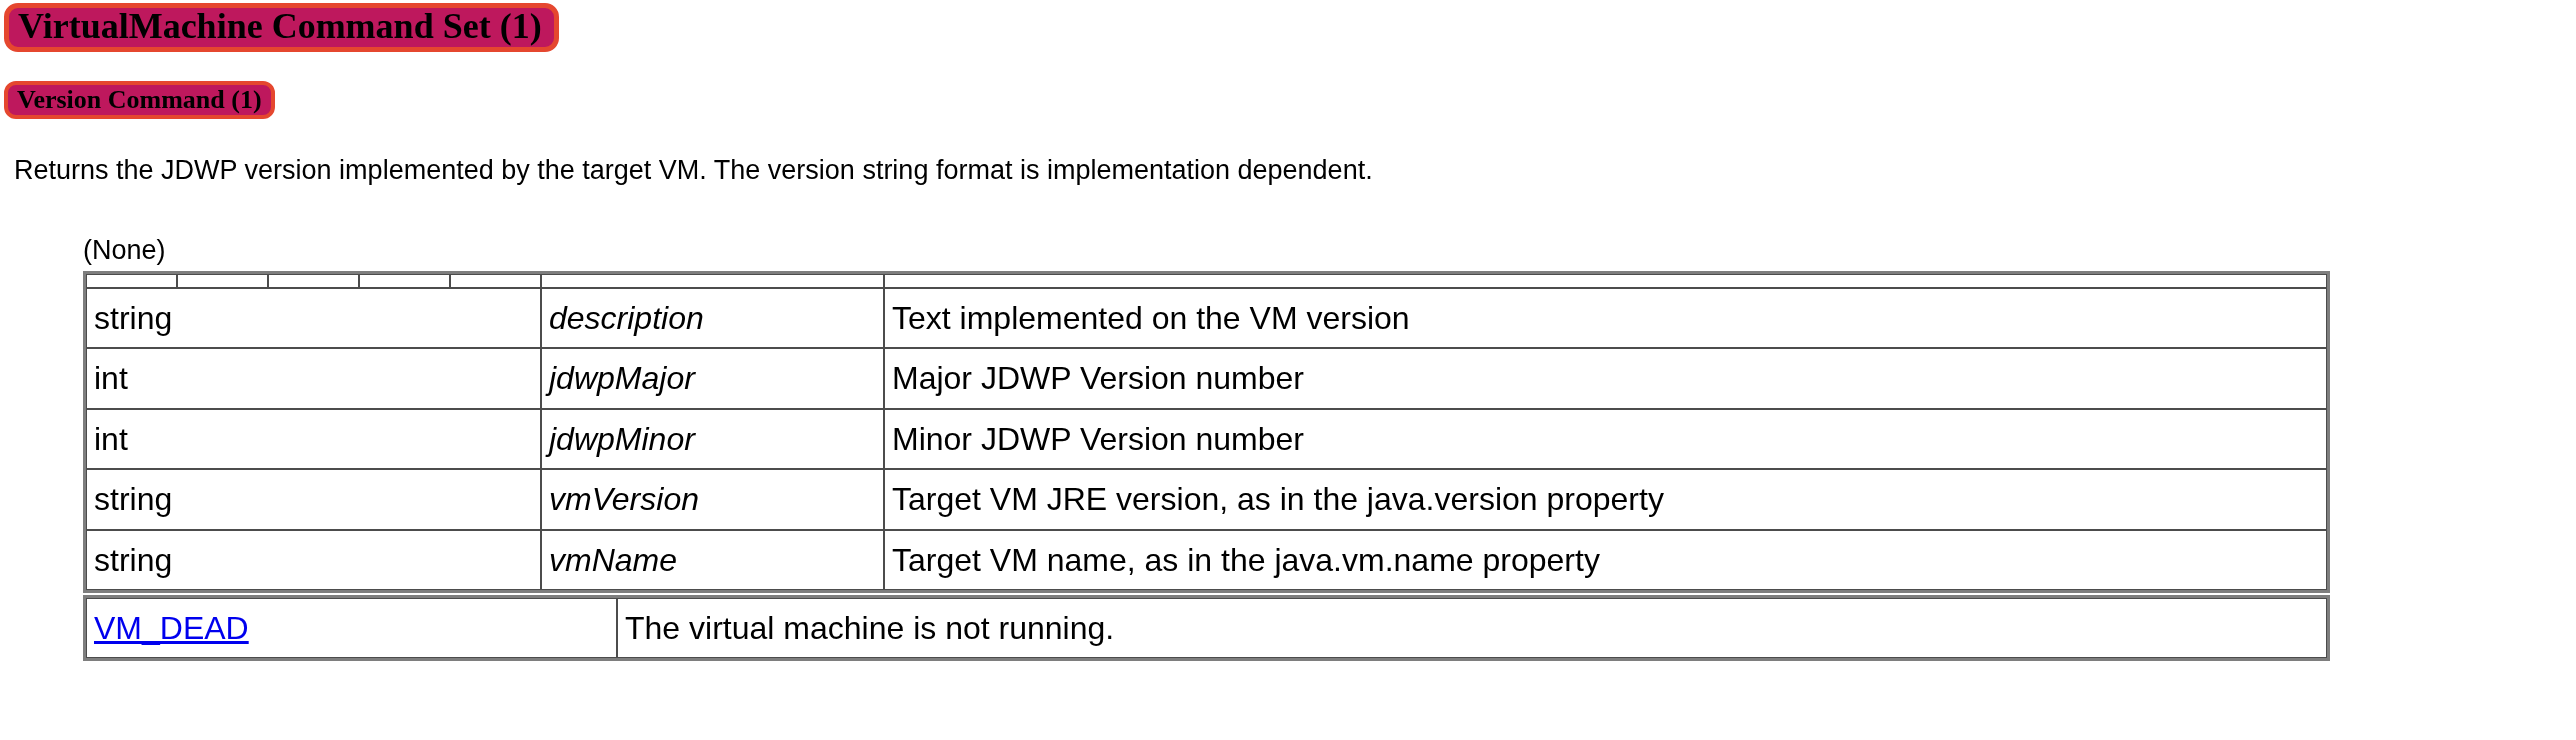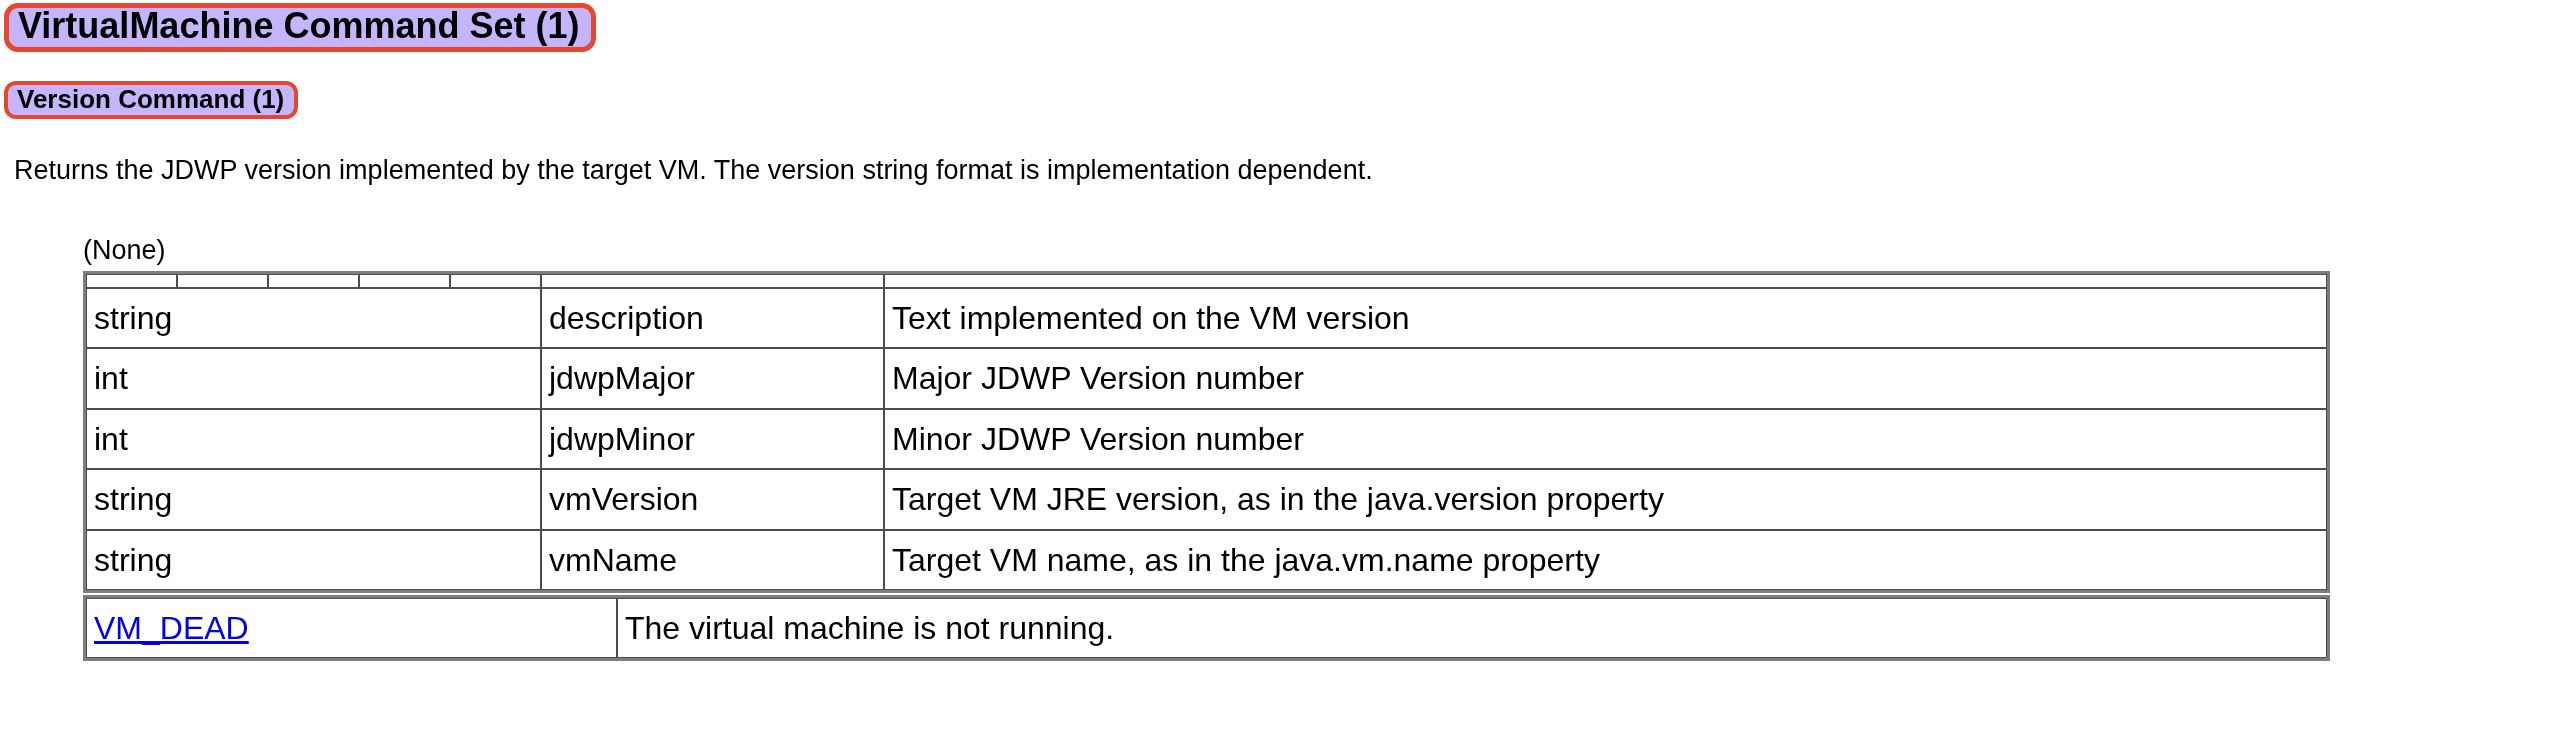--- a/index.html
+++ b/index.html
@@ -10,21 +10,22 @@
   }
   html,body{margin:0;padding:0;}
   body{
     width:2576px;height:740px;overflow:hidden;background:#ffffff;color:#000000;
     font-family:"Liberation Sans",sans-serif;font-size:27px;
   }
   .heading-row{white-space:nowrap;}
   .annotated{
     display:inline-block;
     border-style:solid;border-color:var(--accent);
-    background:#c4b5fd;
+    background:#be185d;
+    font-family:Liberation Serif, serif;
   }
   h1.annotated{
     margin:2.6px 0 0 3.5px;
     border-width:5.2px;border-radius:14px;
     padding:0.9px 12px 2.6px 9.5px;
     font-size:36px;font-weight:bold;line-height:1.0;
   }
   h2.annotated{
     margin:29px 0 0 3.5px;
     border-width:4.3px;border-radius:12px;
@@ -55,21 +56,21 @@
     border-width:1.7px 0.9px;
     padding:7px 7px;
     font-size:32px;
     vertical-align:middle;
     background:#ffffff;
     overflow:hidden;white-space:nowrap;
   }
   table.spec-table tr.header-row td{
     height:14px;padding:0;
   }
-  td.col-name{}
+  td.col-name{font-style:italic;}
   a.error-link{color:var(--link);}
 </style>
 </head>
 <body>
 
 <div class="heading-row">
   <h1 class="annotated">VirtualMachine Command Set (1)</h1>
 </div>
 
 <div class="heading-row">

